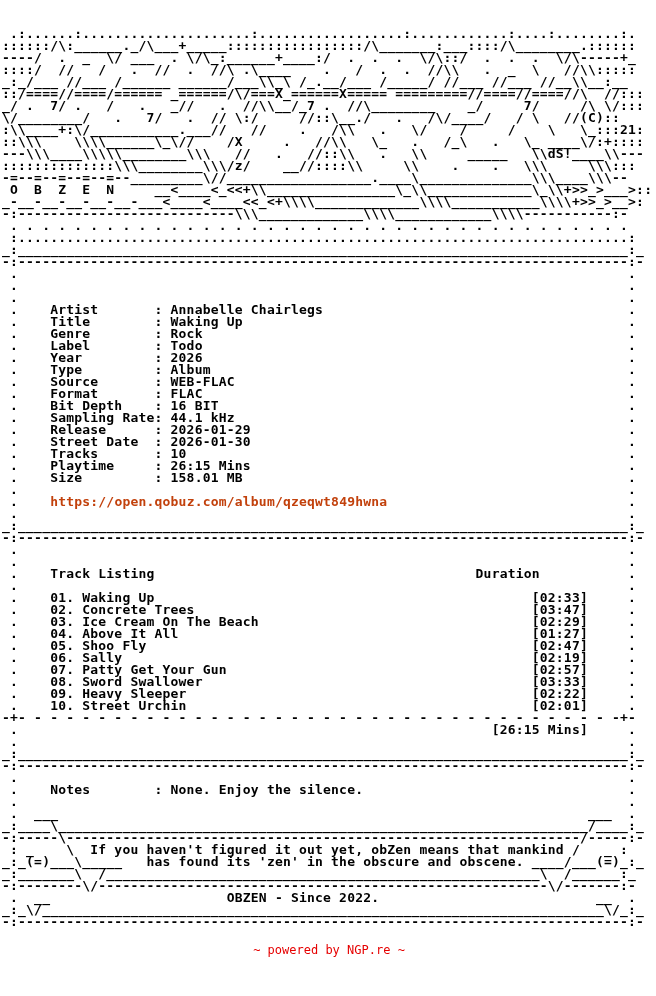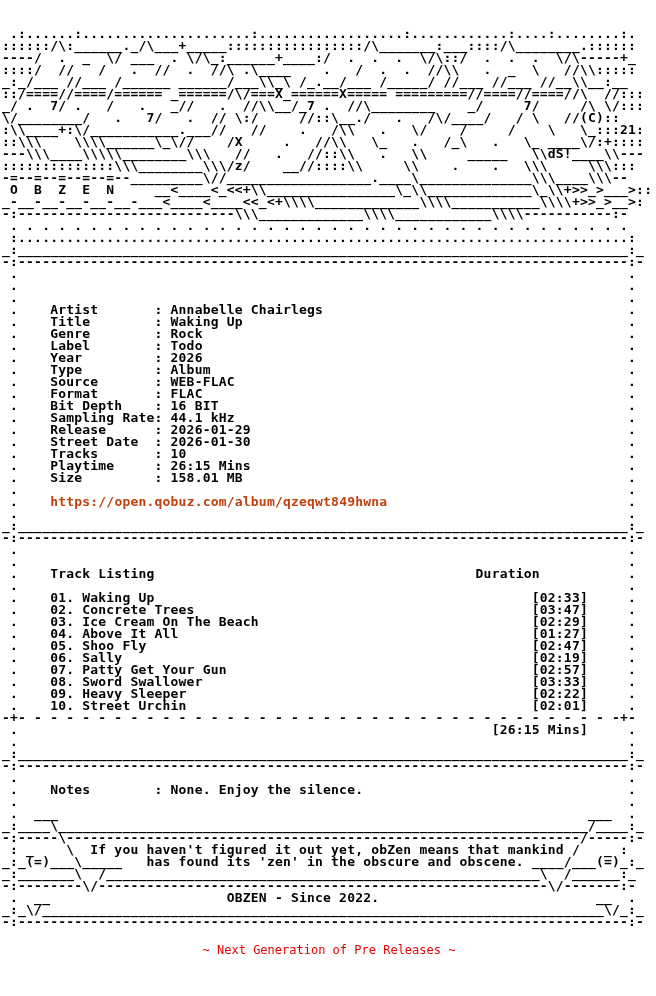--- a/index.html
+++ b/index.html
@@ -101,15 +101,15 @@
 _:____\__________________________________________________________________/____:_
 -:-----\----------------------------------------------------------------/-----:-
  : _    \  If you haven't figured it out yet, obZen means that mankind /   _ : 
 _:_(=)___\_____   has found its 'zen' in the obscure and obscene. ____/___(=)_:_
 _:_______\  /______________________________________________________\  /______:_
 -:--------\/--------------------------------------------------------\/-------:-
  .  __                      OBZEN - Since 2022.                           __  . 
 _:_\/______________________________________________________________________\/_:_
 -:----------------------------------------------------------------------------:-</pre>
   <div class="credits" data-name="credits">
-    <div data-name="pre-releases-line">~ Next Generation of Pre Releases ~</div>
+    <div data-name="powered-by-line">~ powered by NGP.re ~</div>
   </div>
 </div>
 
 </body></html>

